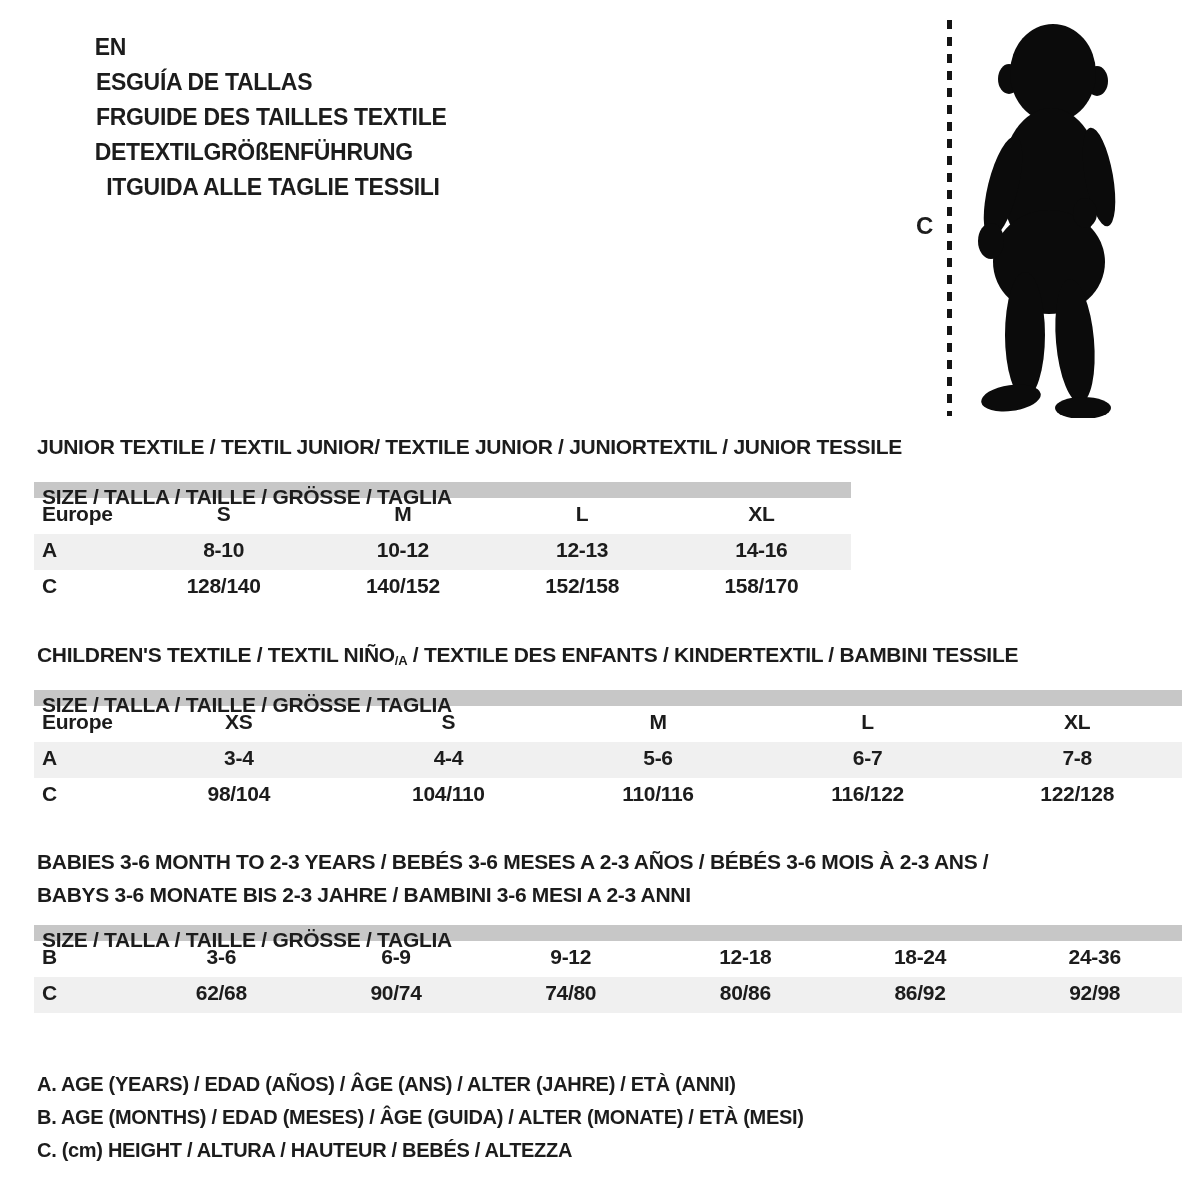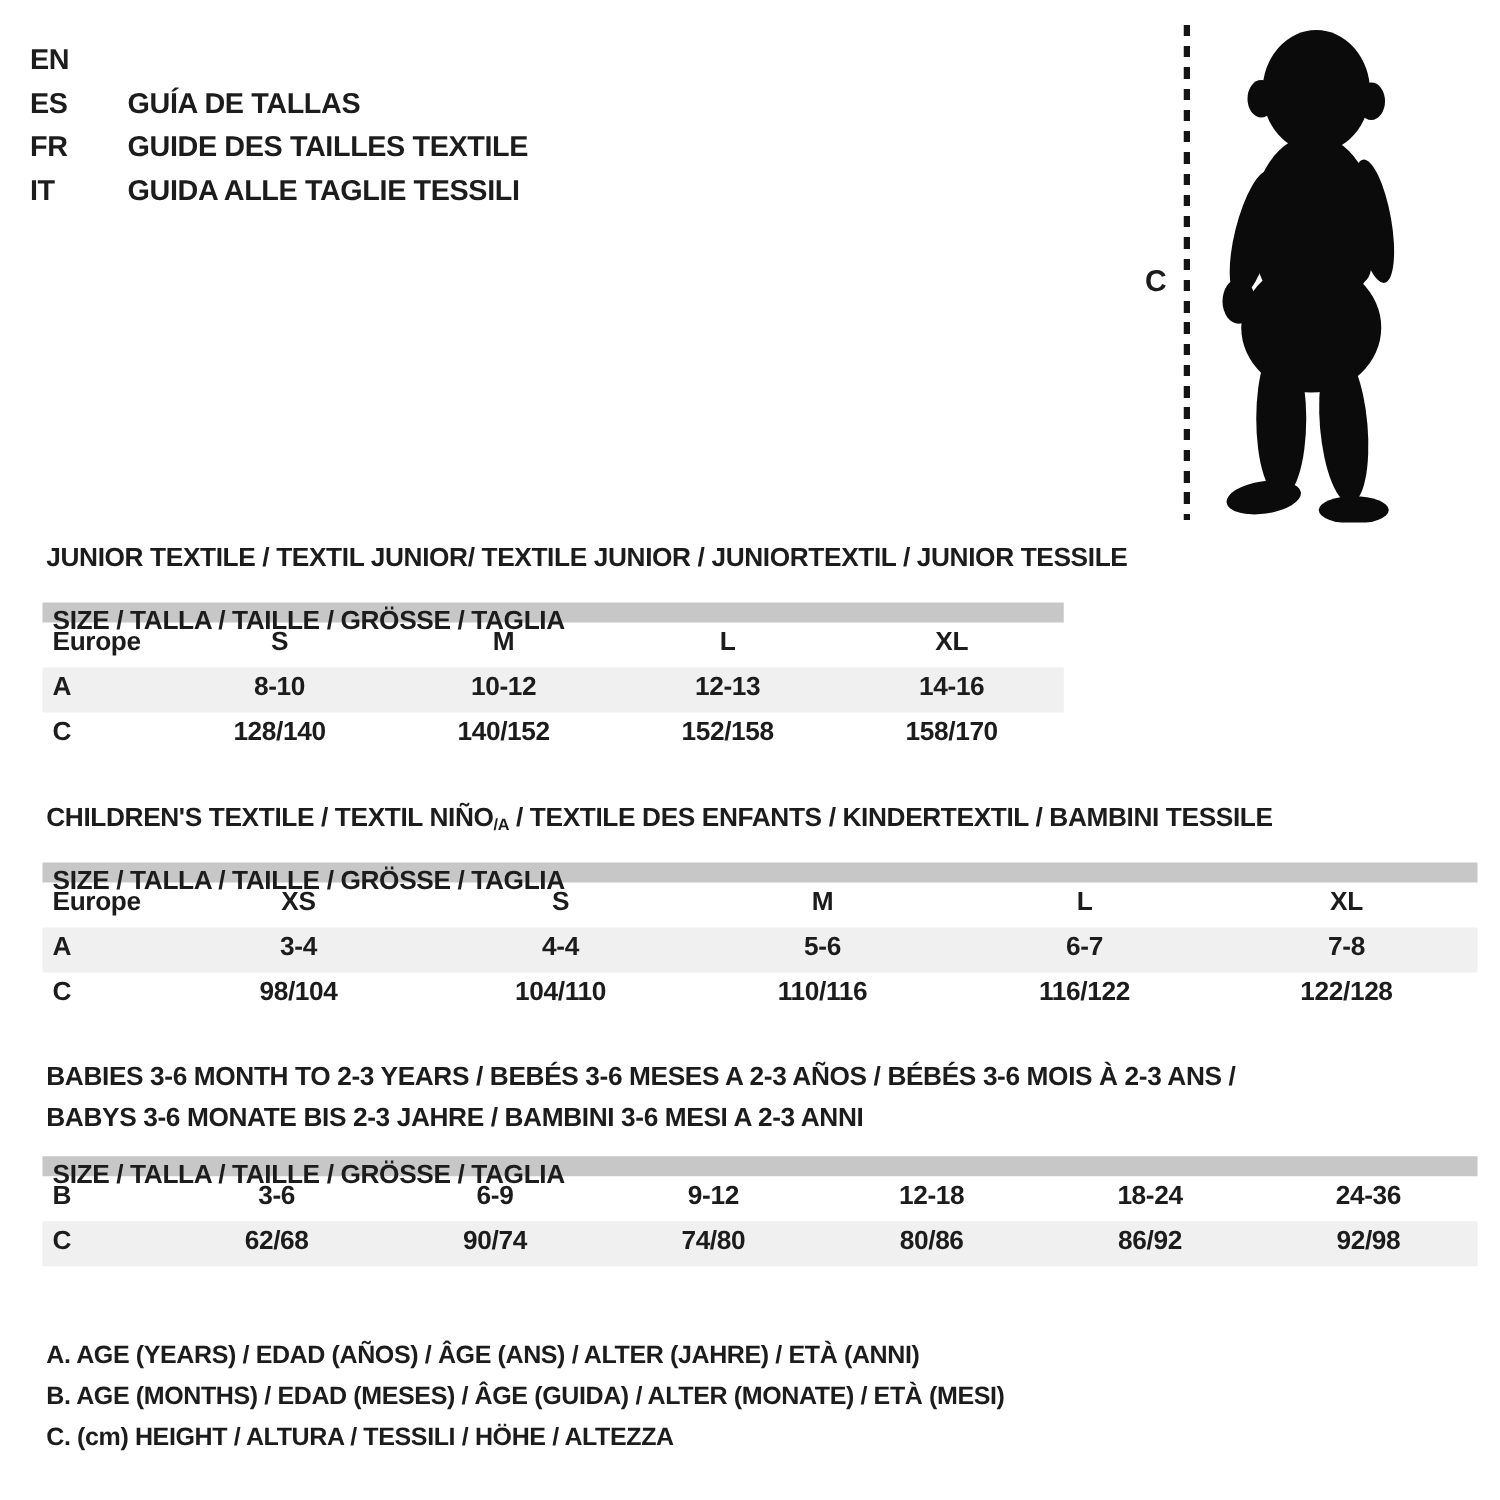--- a/index.html
+++ b/index.html
@@ -16,21 +16,22 @@
     font-family: "Liberation Sans", "DejaVu Sans", sans-serif;
     font-weight: bold;
     color: #1c1c1c;
     letter-spacing: -0.3px;
   }
 
   
   .lang-list {
     position: absolute;
     top: 30px;
-    left: 24px;
+    left: 48px;
+    text-align: right;
   }
   .lang-row {
     display: flex;
     height: 35px;
     line-height: 35px;
     font-size: 23px;
   }
   .lang-code { width: 78px; }
 
   
@@ -120,20 +121,24 @@
     <div class="lang-row">
       <span class="lang-code">EN</span>
     </div>
     <div class="lang-row">
       <span class="lang-code">ES</span>
       <span class="lang-label">GUÍA DE TALLAS</span>
     </div>
     <div class="lang-row">
       <span class="lang-code">FR</span>
       <span class="lang-label">GUIDE DES TAILLES TEXTILE</span>
+    </div>
+    <div class="lang-row">
+      <span class="lang-code">DE</span>
+      <span class="lang-label">TEXTILGRÖßENFÜHRUNG</span>
     </div>
     <div class="lang-row">
       <span class="lang-code">IT</span>
       <span class="lang-label">GUIDA ALLE TAGLIE TESSILI</span>
     </div>
   </div>
 
   <span class="figure-label">C</span>
   <div class="dashed-line"></div>
   <svg class="toddler-svg" viewBox="0 0 180 400" xmlns="http://www.w3.org/2000/svg">
@@ -227,16 +232,16 @@
       <span class="tcell">74/80</span>
       <span class="tcell">80/86</span>
       <span class="tcell">86/92</span>
       <span class="tcell">92/98</span>
     </div>
   </div>
 
   <div class="legend">
     <div class="legend-line">A. AGE (YEARS) / EDAD (AÑOS) / ÂGE (ANS) / ALTER (JAHRE) / ETÀ (ANNI)</div>
     <div class="legend-line">B. AGE (MONTHS) / EDAD (MESES) / ÂGE (GUIDA) / ALTER (MONATE) / ETÀ (MESI)</div>
-    <div class="legend-line">C. (cm) HEIGHT / ALTURA / TESSILI / HÖHE / ALTEZZA</div>
+    <div class="legend-line">C. (cm) HEIGHT / ALTURA / HAUTEUR / BEBÉS / ALTEZZA</div>
   </div>
 
 </div>
 
 </body></html>

